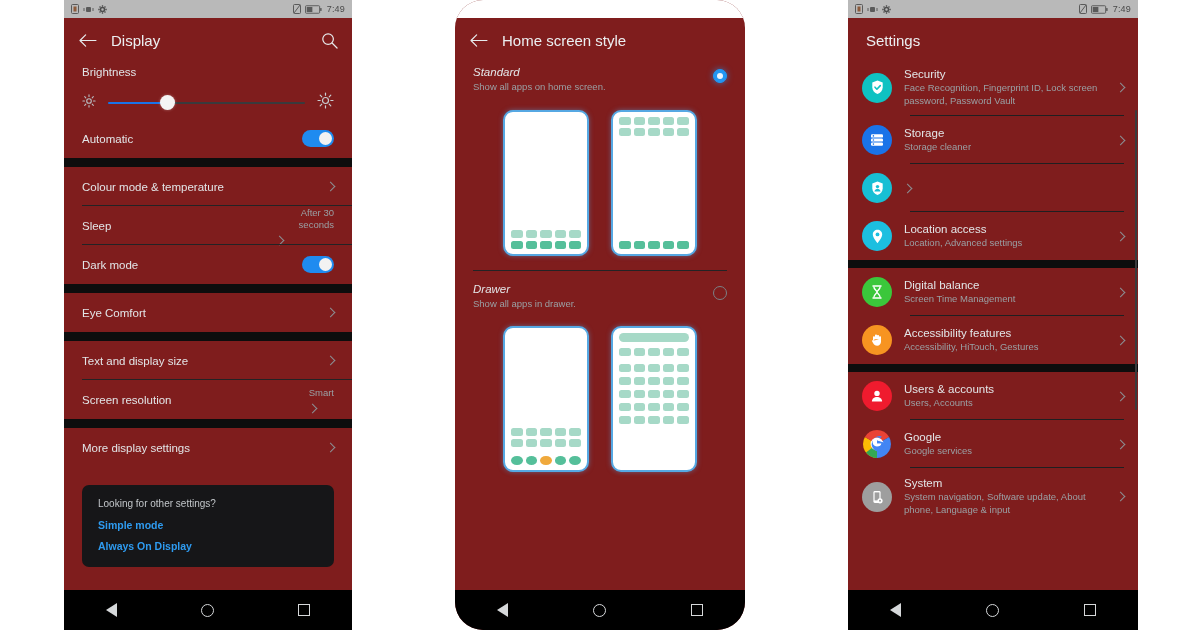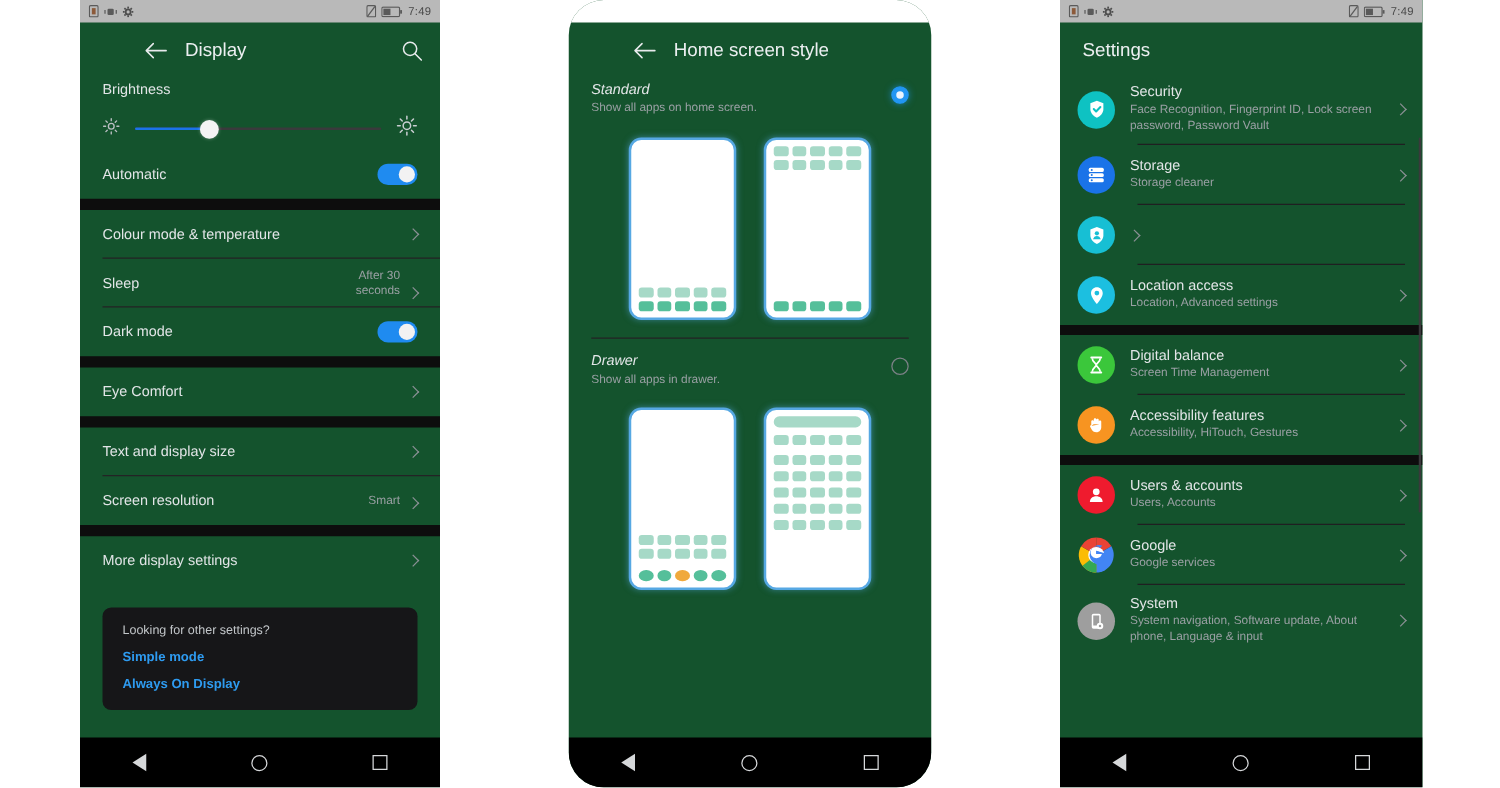--- a/index.html
+++ b/index.html
@@ -13,21 +13,21 @@
   .stage {
     position: relative;
     width: 1200px; height: 630px;
     background: #ffffff;
   }
 
   
   .panel {
     position: absolute;
     top: 0; height: 630px;
-    background: #14532d;
+    background: #7f1d1d;
     overflow: hidden;
   }
   #panel-display  { left: 64px;  width: 288px; }
   #panel-home     { left: 455px; width: 290px; border-radius: 28px; }
   #panel-settings { left: 848px; width: 290px; }
 
   
   .statusbar {
     height: 18px;
     background: #b9b9b9;
@@ -47,21 +47,20 @@
   .t-title    { color: #eceff1; font-size: 15px; font-weight: 400; }
   .t-primary  { color: #e2e5e7; font-size: 11.5px; }
   .t-sub      { color: #9aa0a4; font-size: 9.5px; line-height: 12.5px; }
   .t-value    { color: #9aa0a4; font-size: 9.5px; text-align: right; line-height: 11.5px; }
 
   
   .appbar {
     display: flex; align-items: center;
     height: 44px; padding: 0 14px;
     gap: 14px;
-    margin-left: 37px;
   }
   .appbar .spacer { flex: 1; }
   .icon-btn { display: flex; align-items: center; justify-content: center; cursor: pointer; }
   .gap { height: 9px; background: #0d0d0d; }
 
   .brightness-wrap { padding: 4px 18px 0 18px; }
   .brightness-label { color: #e2e5e7; font-size: 11.5px; margin-bottom: 14px; }
   .slider-row { display: flex; align-items: center; gap: 12px; padding-bottom: 6px; }
   .slider-track {
     position: relative; flex: 1; height: 2px; background: #3a3a3c; border-radius: 2px;
@@ -77,21 +76,21 @@
     box-shadow: 0 0 3px rgba(255,255,255,.35);
     cursor: pointer;
   }
 
   .row {
     display: flex; align-items: center;
     min-height: 39px; padding: 0 18px;
     position: relative;
   }
   .row .label { flex: 1; }
-  .row .right { display: flex; align-items: flex-end; gap: 7px; }
+  .row .right { display: flex; align-items: flex-start; gap: 7px; flex-direction: column; }
   .divider-in {
     position: absolute; left: 18px; right: 0; bottom: 0;
     height: 1px; background: #232325;
   }
 
   
   .toggle {
     width: 32px; height: 17px; border-radius: 9px;
     background: #1f8bf0; position: relative; cursor: pointer;
   }

